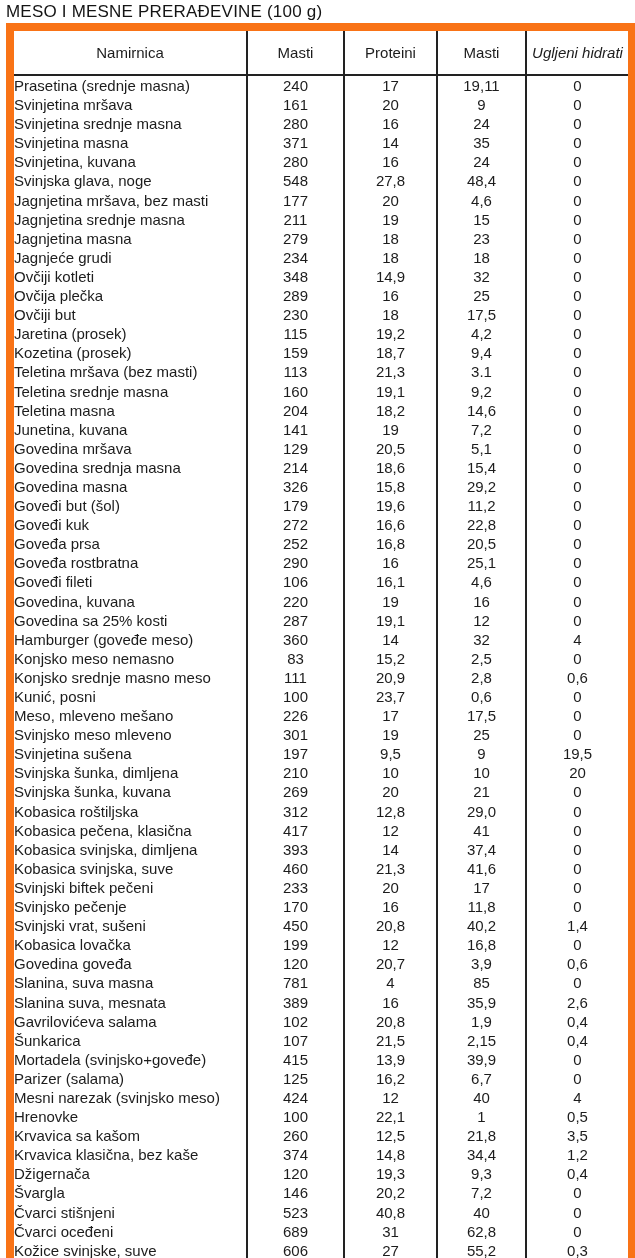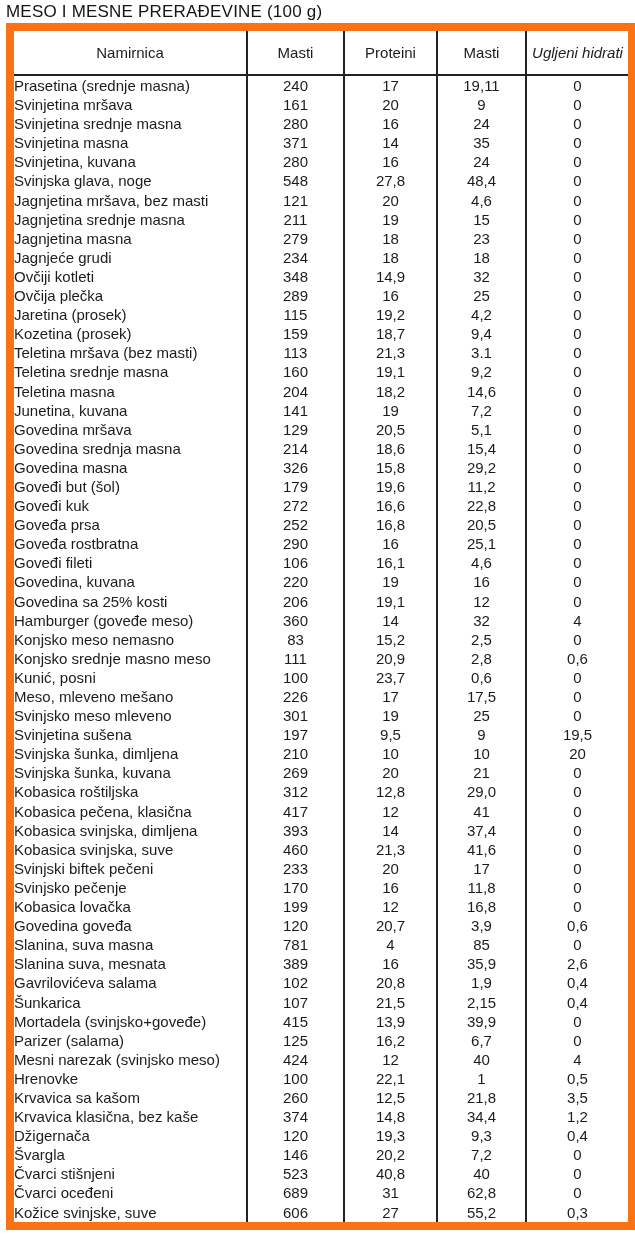--- a/index.html
+++ b/index.html
@@ -129,21 +129,21 @@
         </tr>
         <tr>
           <td class="name">Svinjska glava, noge</td>
           <td class="num">548</td>
           <td class="num">27,8</td>
           <td class="num">48,4</td>
           <td class="num">0</td>
         </tr>
         <tr>
           <td class="name">Jagnjetina mršava, bez masti</td>
-          <td class="num">121</td>
+          <td class="num">177</td>
           <td class="num">20</td>
           <td class="num">4,6</td>
           <td class="num">0</td>
         </tr>
         <tr>
           <td class="name">Jagnjetina srednje masna</td>
           <td class="num">211</td>
           <td class="num">19</td>
           <td class="num">15</td>
           <td class="num">0</td>
@@ -170,20 +170,27 @@
           <td class="num">0</td>
         </tr>
         <tr>
           <td class="name">Ovčija plečka</td>
           <td class="num">289</td>
           <td class="num">16</td>
           <td class="num">25</td>
           <td class="num">0</td>
         </tr>
         <tr>
+          <td class="name">Ovčiji but</td>
+          <td class="num">230</td>
+          <td class="num">18</td>
+          <td class="num">17,5</td>
+          <td class="num">0</td>
+        </tr>
+        <tr>
           <td class="name">Jaretina (prosek)</td>
           <td class="num">115</td>
           <td class="num">19,2</td>
           <td class="num">4,2</td>
           <td class="num">0</td>
         </tr>
         <tr>
           <td class="name">Kozetina (prosek)</td>
           <td class="num">159</td>
           <td class="num">18,7</td>
@@ -276,21 +283,21 @@
         </tr>
         <tr>
           <td class="name">Govedina, kuvana</td>
           <td class="num">220</td>
           <td class="num">19</td>
           <td class="num">16</td>
           <td class="num">0</td>
         </tr>
         <tr>
           <td class="name">Govedina sa 25% kosti</td>
-          <td class="num">206</td>
+          <td class="num">287</td>
           <td class="num">19,1</td>
           <td class="num">12</td>
           <td class="num">0</td>
         </tr>
         <tr>
           <td class="name">Hamburger (goveđe meso)</td>
           <td class="num">360</td>
           <td class="num">14</td>
           <td class="num">32</td>
           <td class="num">4</td>
@@ -387,20 +394,27 @@
           <td class="num">0</td>
         </tr>
         <tr>
           <td class="name">Svinjsko pečenje</td>
           <td class="num">170</td>
           <td class="num">16</td>
           <td class="num">11,8</td>
           <td class="num">0</td>
         </tr>
         <tr>
+          <td class="name">Svinjski vrat, sušeni</td>
+          <td class="num">450</td>
+          <td class="num">20,8</td>
+          <td class="num">40,2</td>
+          <td class="num">1,4</td>
+        </tr>
+        <tr>
           <td class="name">Kobasica lovačka</td>
           <td class="num">199</td>
           <td class="num">12</td>
           <td class="num">16,8</td>
           <td class="num">0</td>
         </tr>
         <tr>
           <td class="name">Govedina goveđa</td>
           <td class="num">120</td>
           <td class="num">20,7</td>

